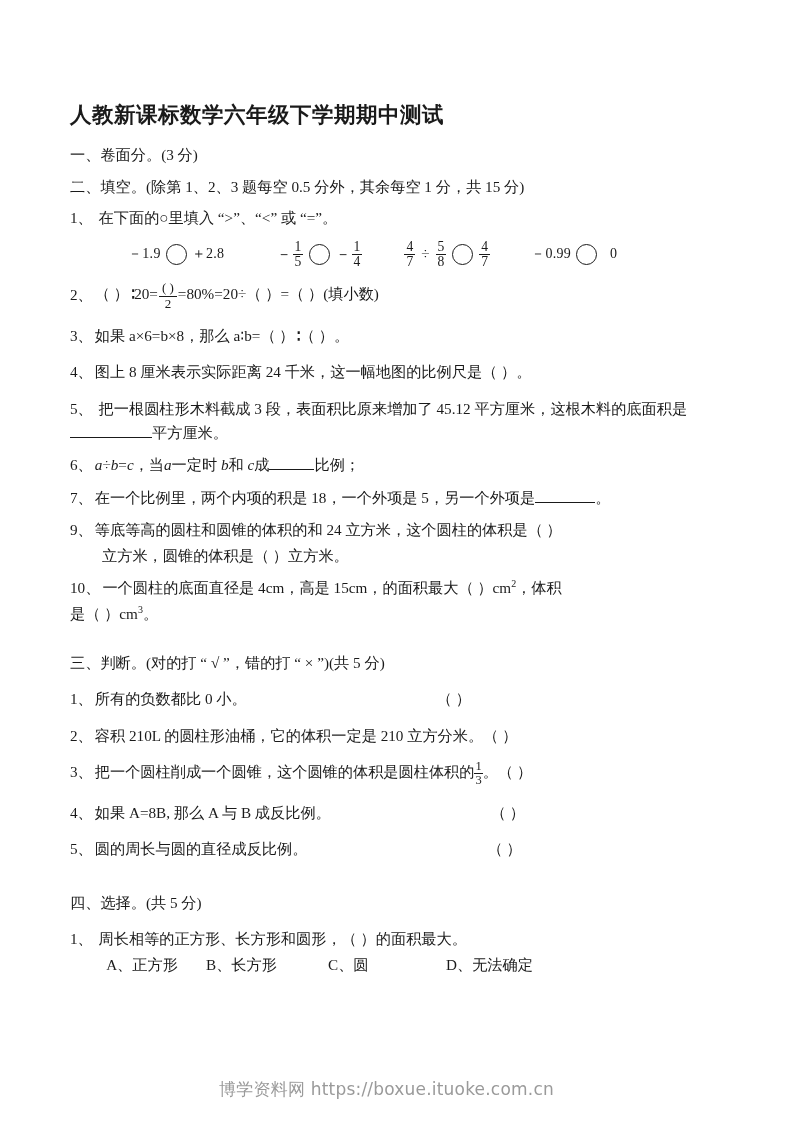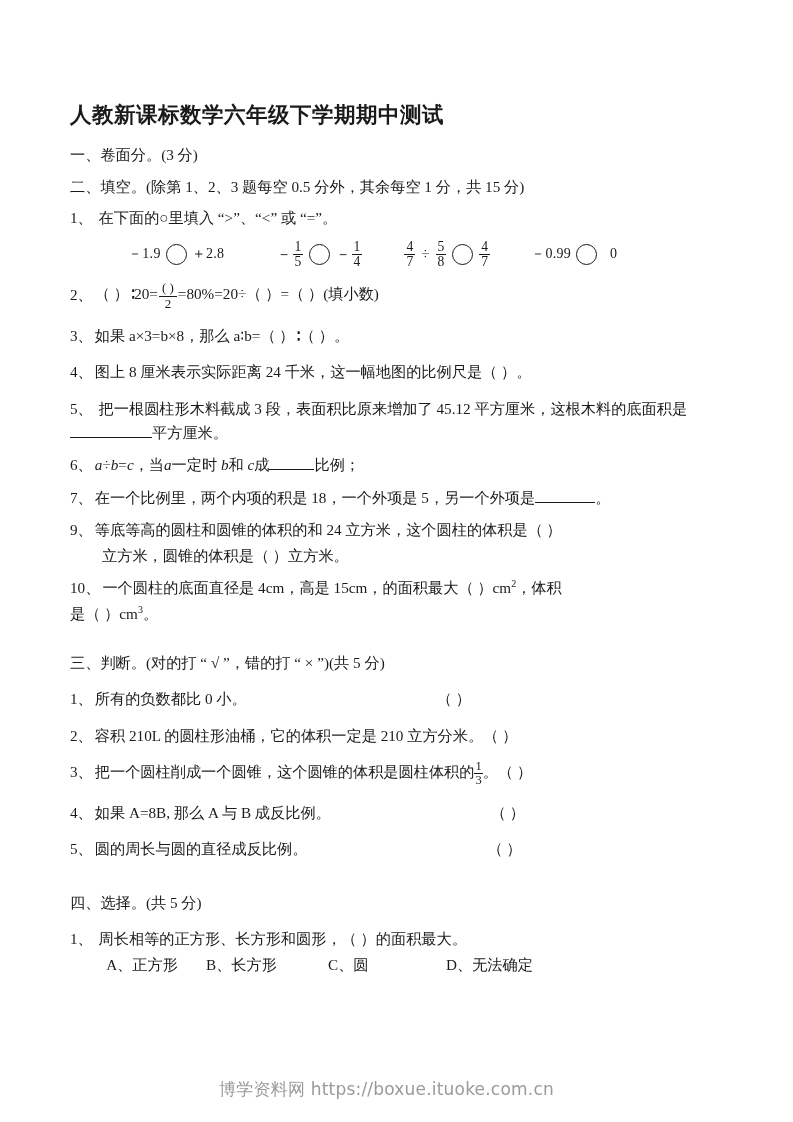--- a/index.html
+++ b/index.html
@@ -188,21 +188,21 @@
       <span class="circ"></span>
       <span class="num-lit" style="margin-left:8px;">0</span>
     </span>
   </div>
 
   <p class="line q-spaced">
     <span class="num">2、</span><span>（         ）∶20=</span><span class="frac-blank"><span class="nu">(     )</span><span class="de">2</span></span><span>=80%=20÷（        ）=（             ）(填小数)</span>
   </p>
 
   <p class="line q-spaced">
-    <span class="num">3、</span><span>如果 a×3=b×8，那么 a∶b=（          ）∶（          ）。</span>
+    <span class="num">3、</span><span>如果 a×6=b×8，那么 a∶b=（          ）∶（          ）。</span>
   </p>
 
   <p class="line q-spaced">
     <span class="num">4、</span><span>图上 8 厘米表示实际距离 24 千米，这一幅地图的比例尺是（                ）。</span>
   </p>
 
   <p class="line q">
     <span class="num">5、</span>
     <span>把一根圆柱形木料截成 3 段，表面积比原来增加了 45.12 平方厘米，这根木料的底面积是</span><span class="blank-u bw-80"></span><span>平方厘米。</span>
   </p>

